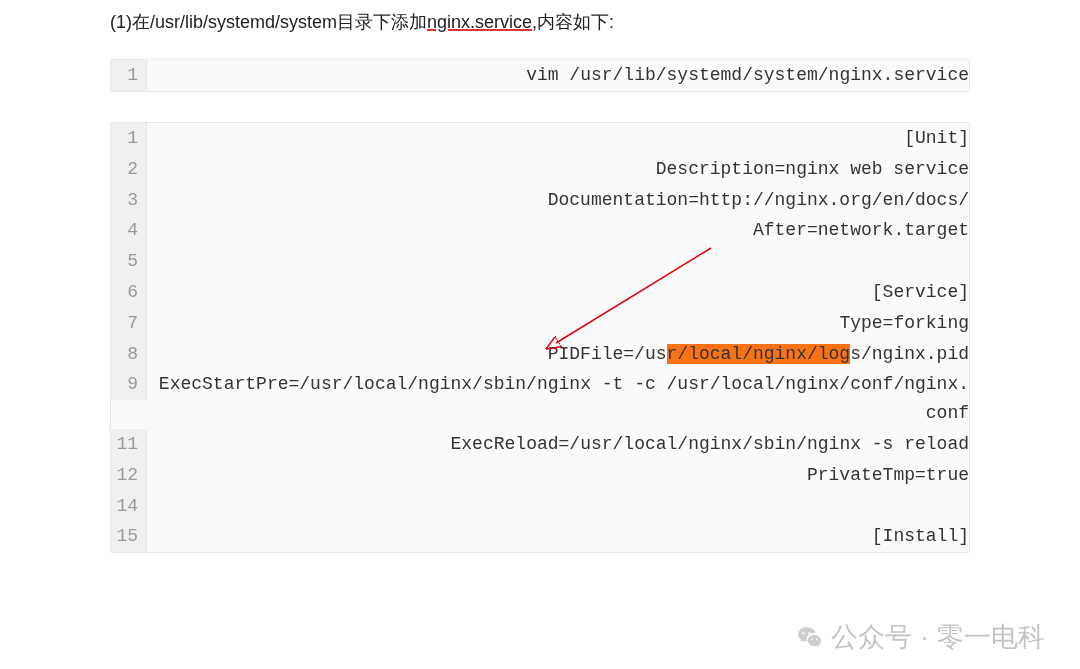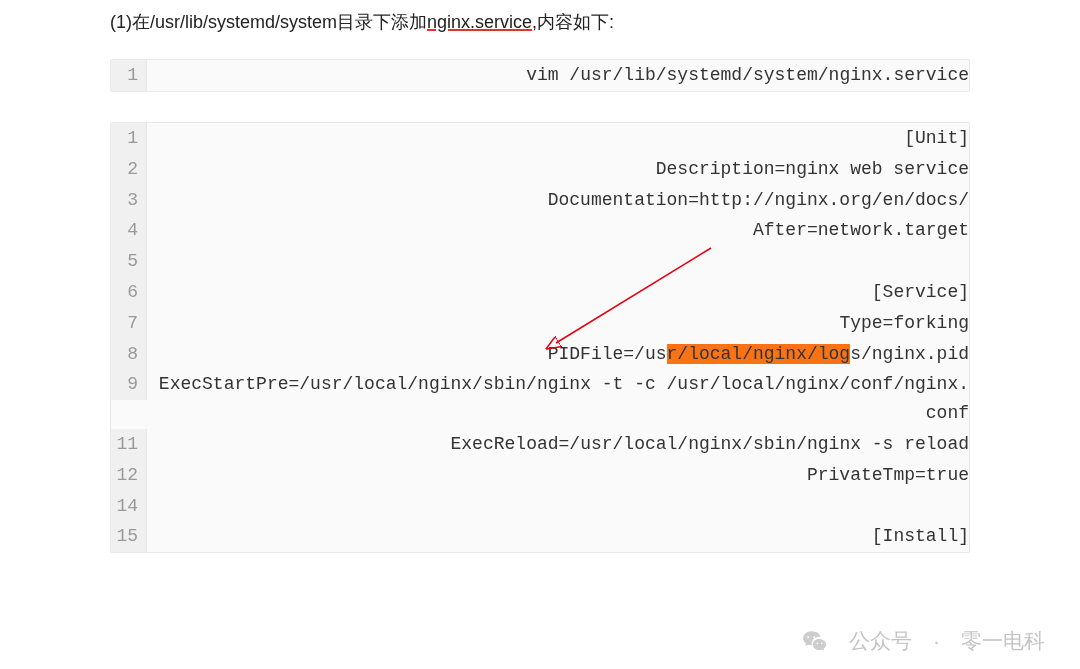--- a/index.html
+++ b/index.html
@@ -71,23 +71,23 @@
       position: absolute;
       pointer-events: none;
       z-index: 10;
     }
     .watermark {
       position: absolute;
       right: 35px;
       bottom: 14px;
       display: flex;
       align-items: center;
-      gap: 21px;
+      gap: 8px;
       color: #bdbdbd;
-      font-size: 21px;
+      font-size: 27px;
       opacity: 0.9;
     }
     .watermark .wechat-icon {
       width: 26px;
       height: 26px;
       display: flex;
       align-items: center;
       justify-content: center;
     }
     .code-block.main {

